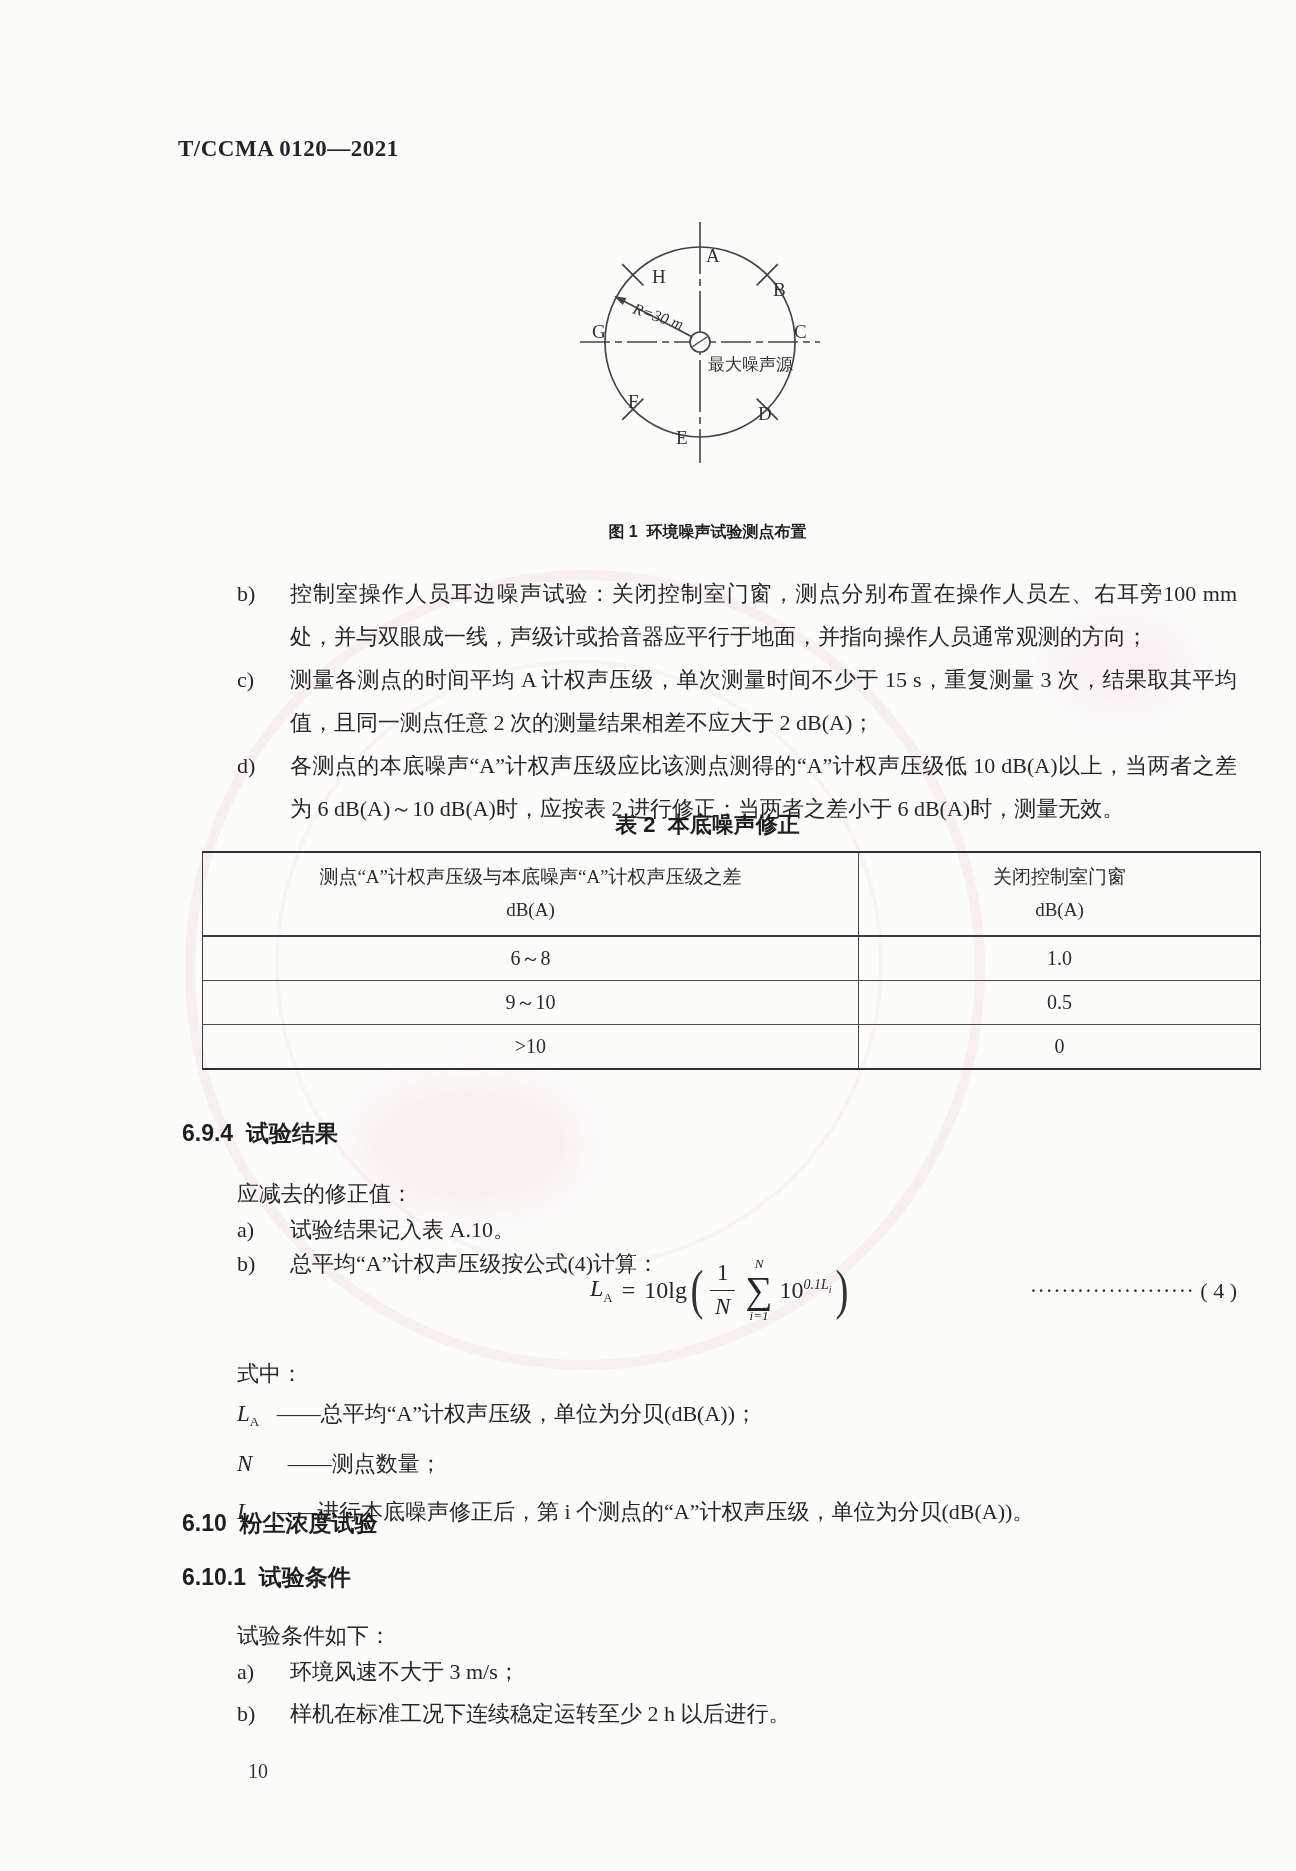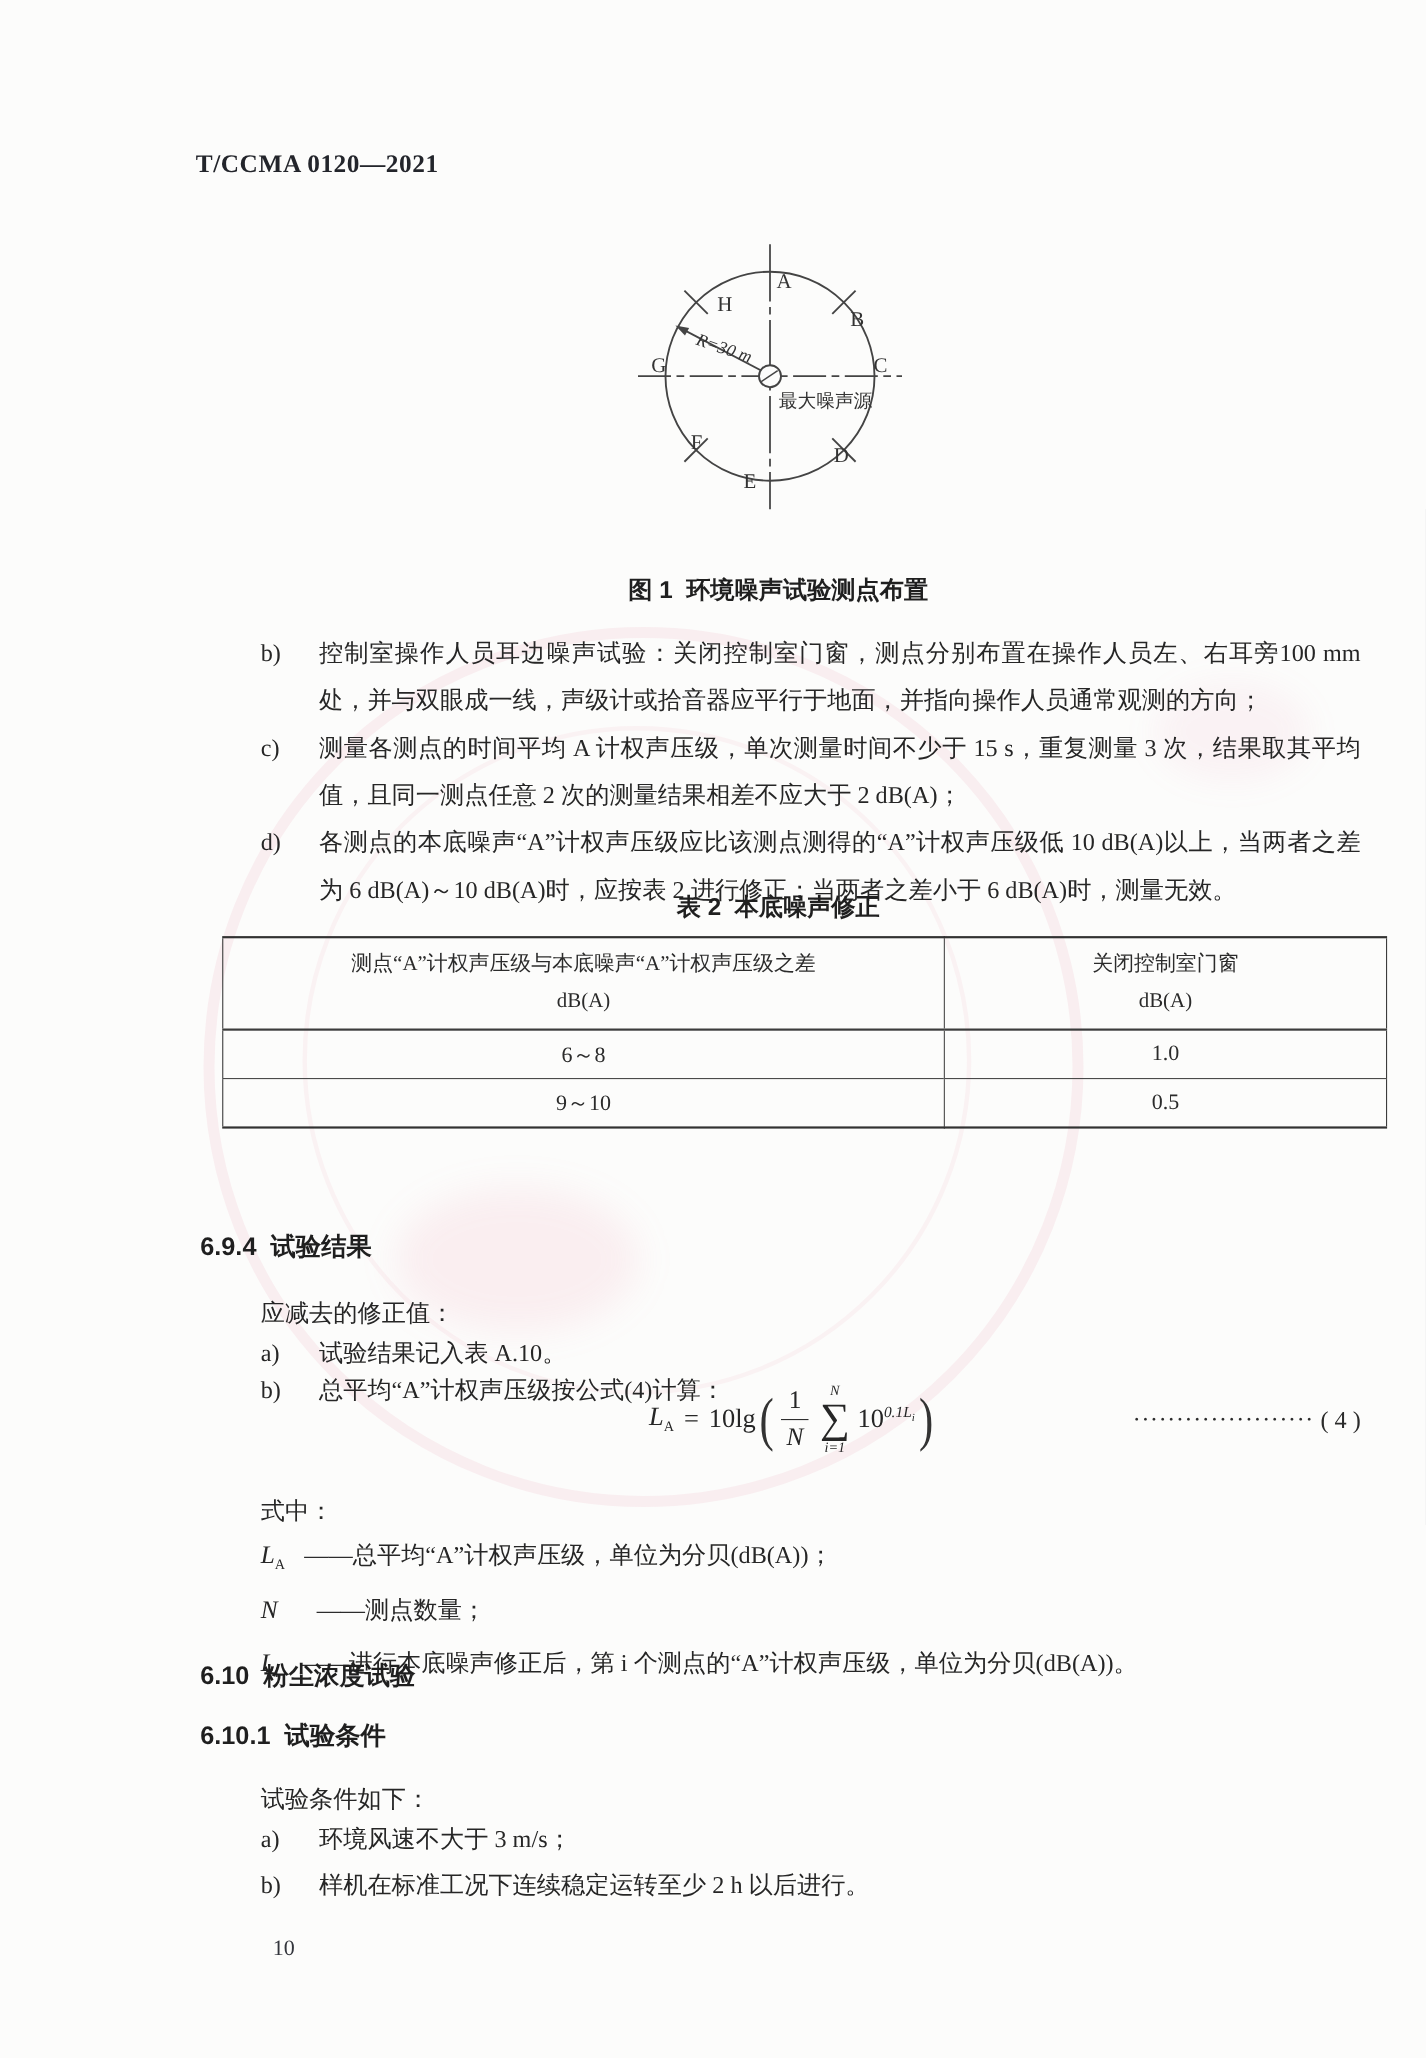--- a/index.html
+++ b/index.html
@@ -81,21 +81,21 @@
       <text x="293" y="116" font-size="19">B</text>
       <text x="314" y="158" font-size="19">C</text>
       <text x="278" y="240" font-size="19">D</text>
       <text x="196" y="264" font-size="19">E</text>
       <text x="148" y="228" font-size="19">F</text>
       <text x="112" y="158" font-size="19">G</text>
       <text x="172" y="103" font-size="19">H</text>
       <text x="228" y="190" font-size="17">最大噪声源</text>
     </svg>
 
-    <div class="abs h pre center" style="left:178px;top:522px;width:1059px;font-size:22px;">图 1  环境噪声试验测点布置</div>
+    <div class="abs h pre center" style="left:178px;top:522px;width:1059px;font-size:16px;">图 1  环境噪声试验测点布置</div>
 
     <div class="abs body-text list-item" style="left:237px;top:572px;width:1000px;">
       <span class="marker">b)</span>
       <div class="li-text" style="width:947px;">控制室操作人员耳边噪声试验：关闭控制室门窗，测点分别布置在操作人员左、右耳旁100 mm处，并与双眼成一线，声级计或拾音器应平行于地面，并指向操作人员通常观测的方向；</div>
     </div>
     <div class="abs body-text list-item" style="left:237px;top:658px;width:1000px;">
       <span class="marker">c)</span>
       <div class="li-text" style="width:947px;">测量各测点的时间平均 A 计权声压级，单次测量时间不少于 15 s，重复测量 3 次，结果取其平均值，且同一测点任意 2 次的测量结果相差不应大于 2 dB(A)；</div>
     </div>
     <div class="abs body-text list-item" style="left:237px;top:744px;width:1000px;">
@@ -124,20 +124,24 @@
           </tr>
         </thead>
         <tbody>
           <tr>
             <td>6～8</td>
             <td>1.0</td>
           </tr>
           <tr>
             <td>9～10</td>
             <td>0.5</td>
+          </tr>
+          <tr>
+            <td>&gt;10</td>
+            <td>0</td>
           </tr>
         </tbody>
       </table>
     </div>
 
     <div class="abs h pre" style="left:182px;top:1118px;font-size:23px;">6.9.4  试验结果</div>
     <div class="abs body-text" style="left:237px;top:1172px;">应减去的修正值：</div>
     <div class="abs body-text list-item" style="left:237px;top:1208px;width:1000px;">
       <span class="marker">a)</span>
       <div class="li-text" style="width:947px;">试验结果记入表 A.10。</div>

